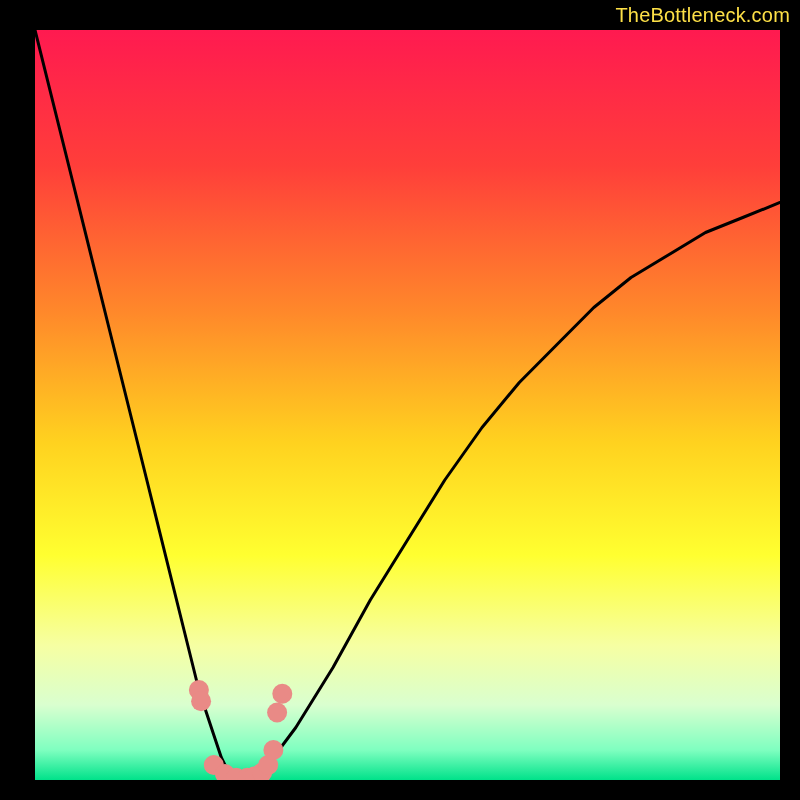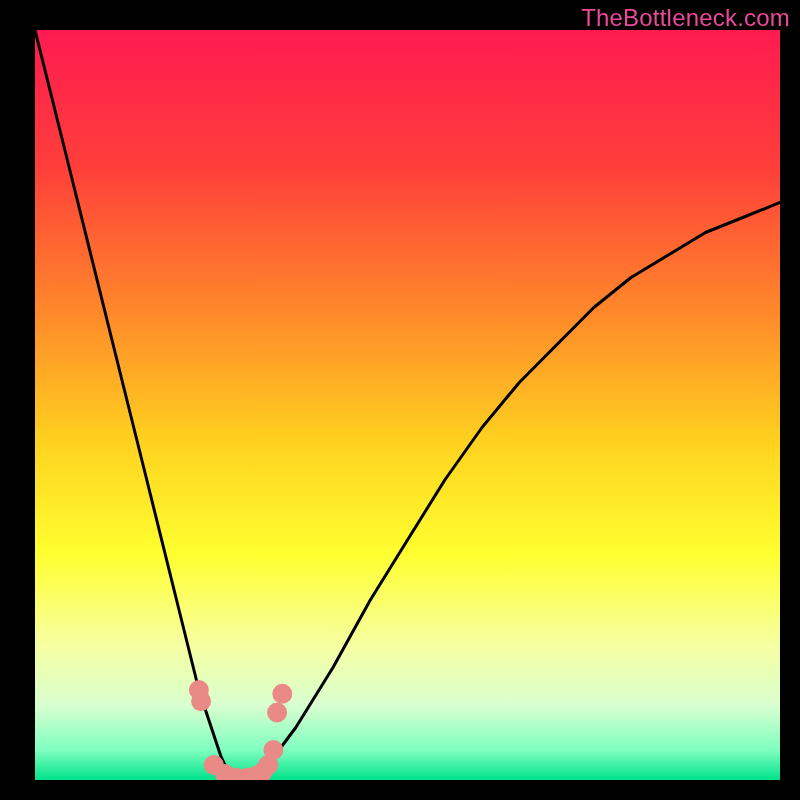--- a/index.html
+++ b/index.html
@@ -16,22 +16,22 @@
     top: 0;
     left: 0;
     width: 800px;
     height: 800px;
     background: #000;
   }
   .watermark {
     position: absolute;
     top: 4px;
     right: 10px;
-    color: #ec4899;
-    font-size: 24px;
+    color: #fde047;
+    font-size: 20px;
     font-weight: 400;
     letter-spacing: 0.2px;
     z-index: 20;
   }
   svg {
     position: absolute;
     top: 0;
     left: 0;
   }
 </style>

